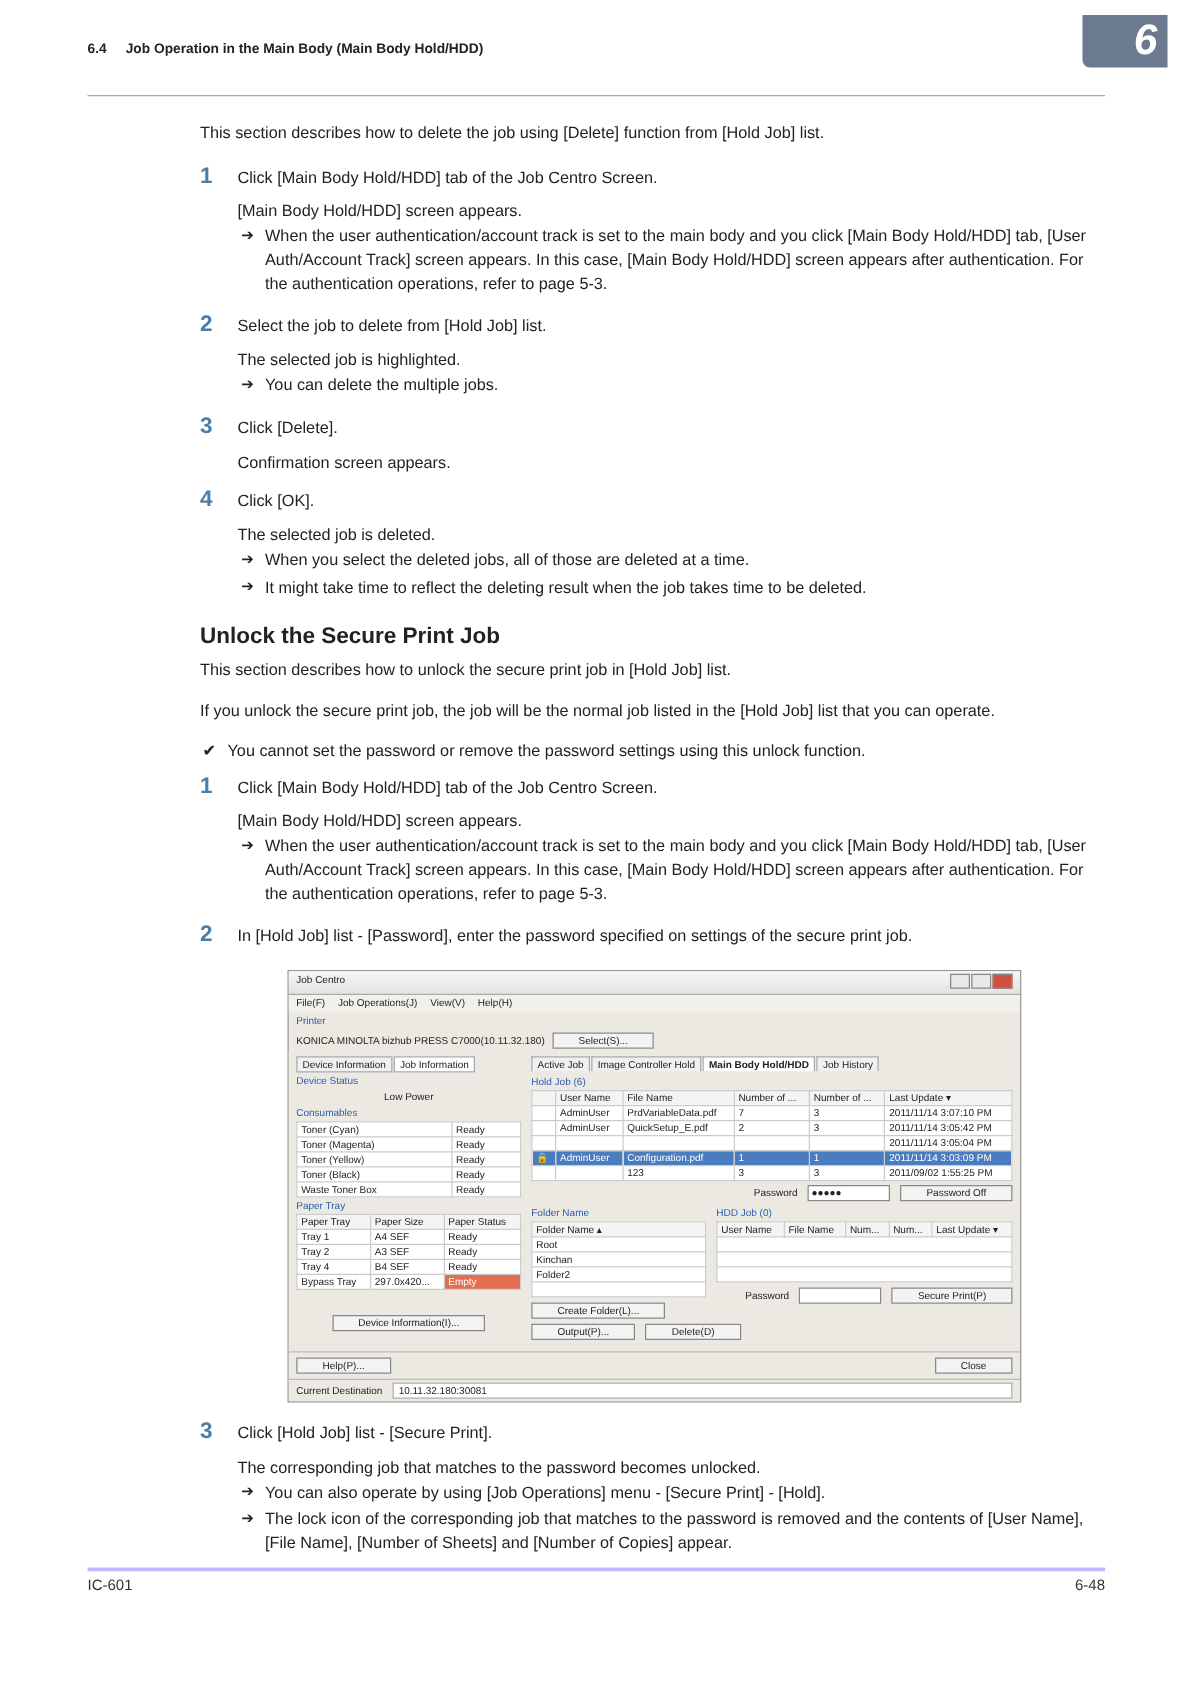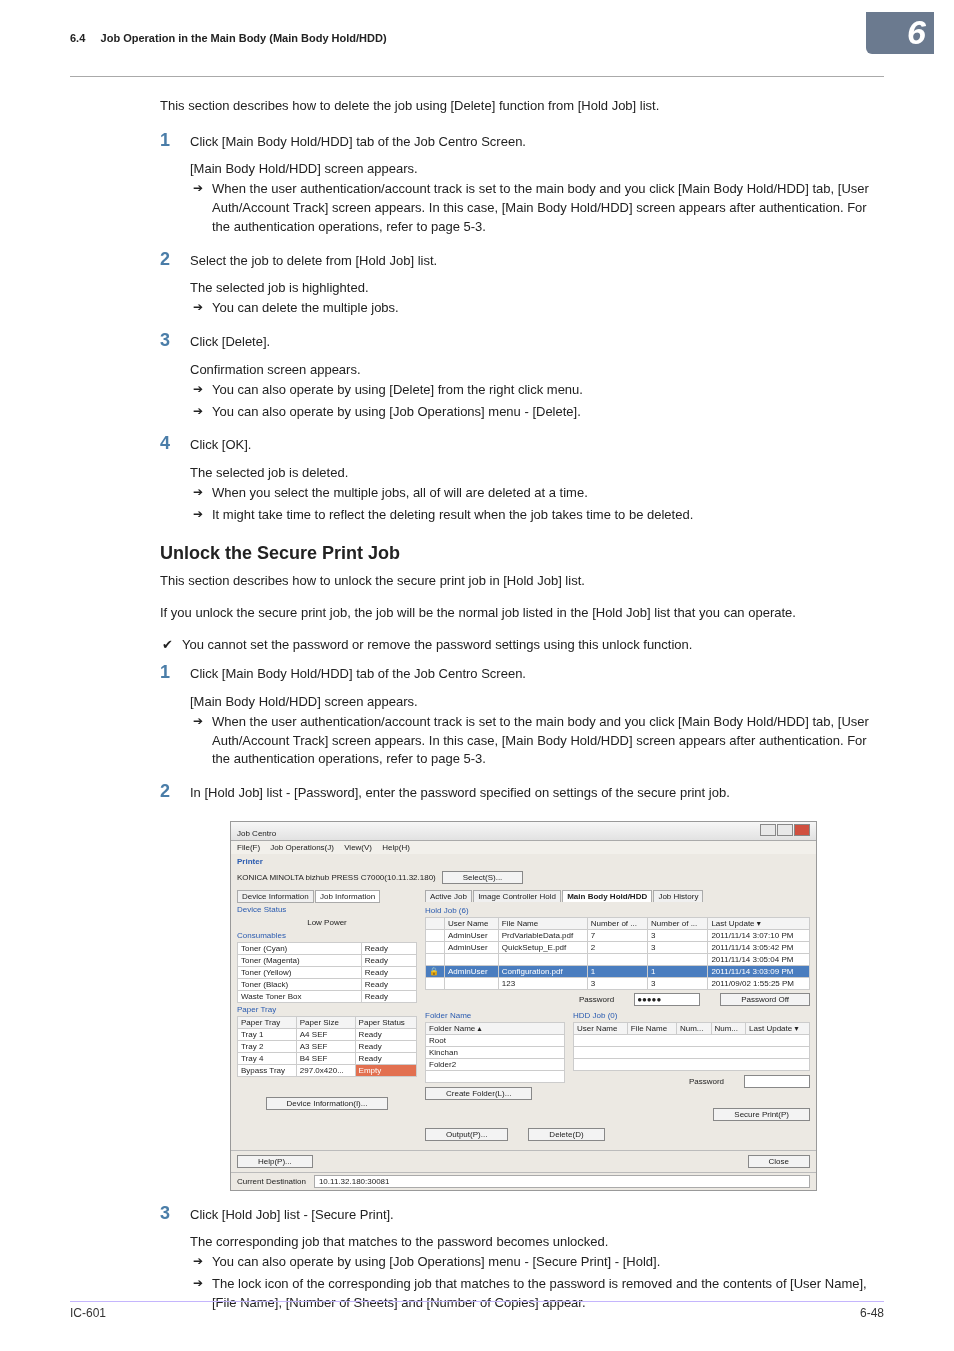--- a/index.html
+++ b/index.html
@@ -123,38 +123,38 @@
     border: 1px solid #999;
     font-size: 8px;
     background: #ece9e3;
   }
   .sc-title {
     background: linear-gradient(#f7f7f7, #e2e2e2);
     padding: 2px 6px;
     border-bottom: 1px solid #aaa;
     display: flex;
     justify-content: space-between;
-    align-items: flex-end;
+    align-items: flex-start;
   }
   .sc-title .winbtns span {
     display: inline-block; width: 14px; height: 10px;
     border: 1px solid #888; margin-left: 1px;
     background: #e8e8e8;
   }
   .sc-title .winbtns span.cls { background: #d05040; }
   .sc-menu {
     padding: 2px 6px;
     color: #222;
     background: #f2f0eb;
   }
   .sc-menu span { margin-right: 8px; }
   .sc-printer {
     padding: 3px 6px;
     color: #2a5bb0;
-    font-weight: bold;
+    font-weight: normal;
   }
   .sc-row {
     padding: 2px 6px;
     display: flex;
     align-items: center;
     gap: 6px;
   }
   .sc-btn {
     border: 1px solid #888;
     padding: 1px 20px;
@@ -206,21 +206,21 @@
     padding: 0 2px;
     display: inline-block;
     min-width: 60px;
     height: 11px;
     line-height: 11px;
     font-size: 8px;
     vertical-align: middle;
   }
   .sc-group {
     display: flex;
-    gap: 20px;
+    gap: 8px;
     align-items: center;
     margin: 3px 0;
     flex-wrap: wrap;
   }
   .sc-footer {
     display: flex;
     justify-content: space-between;
     padding: 4px 6px;
     background: #ece9e3;
     border-top: 1px solid #bbb;
@@ -240,21 +240,21 @@
   }
   .page-footer {
     position: absolute;
     bottom: 25px;
     left: 70px;
     right: 70px;
     display: flex;
     justify-content: space-between;
     font-size: 12px;
     color: #333;
-    border-top: 1px solid #c4b5fd;
+    border-top: 3px solid #c4b5fd;
     padding-top: 4px;
   }
   .dev-info-tabs span {
     display: inline-block;
     border: 1px solid #aaa;
     padding: 1px 4px;
     background: #f0f0f0;
     font-size: 8px;
     margin-right: -1px;
   }
@@ -305,36 +305,32 @@
     </div>
 
     <div class="step">
       <div class="step-num">3</div>
       <div class="step-body">
           <p class="step-title">Click [Delete].</p>
         </div>
     </div>
     <div class="sub">
       <p>Confirmation screen appears.</p>
-      <ul class="arrow">
-        <li>You can also operate by using [Delete] from the right click menu.</li>
-        <li>You can also operate by using [Job Operations] menu - [Delete].</li>
-      </ul>
     </div>
 
     <div class="step">
       <div class="step-num">4</div>
       <div class="step-body">
           <p class="step-title">Click [OK].</p>
         </div>
     </div>
     <div class="sub">
       <p>The selected job is deleted.</p>
       <ul class="arrow">
-        <li>When you select the multiple jobs, all of will are deleted at a time.</li>
+        <li>When you select the deleted jobs, all of those are deleted at a time.</li>
         <li>It might take time to reflect the deleting result when the job takes time to be deleted.</li>
       </ul>
     </div>
 
     <h2>Unlock the Secure Print Job</h2>
     <p class="desc">This section describes how to unlock the secure print job in [Hold Job] list.</p>
     <p class="desc">If you unlock the secure print job, the job will be the normal job listed in the [Hold Job] list that you can operate.</p>
     <p class="check-note">You cannot set the password or remove the password settings using this unlock function.</p>
 
     <div class="step">

